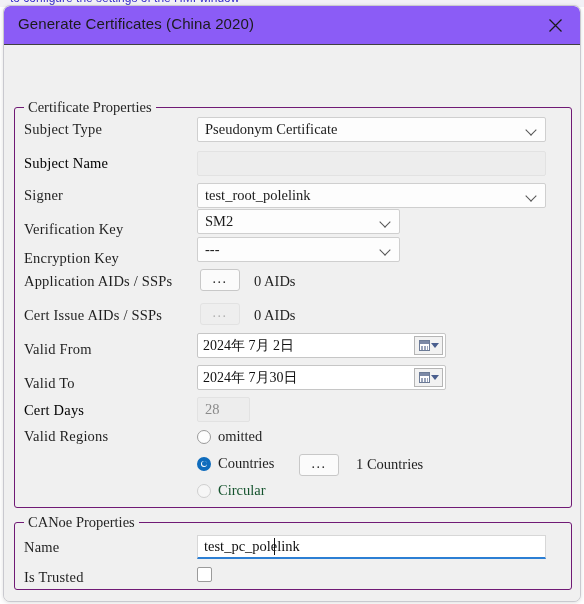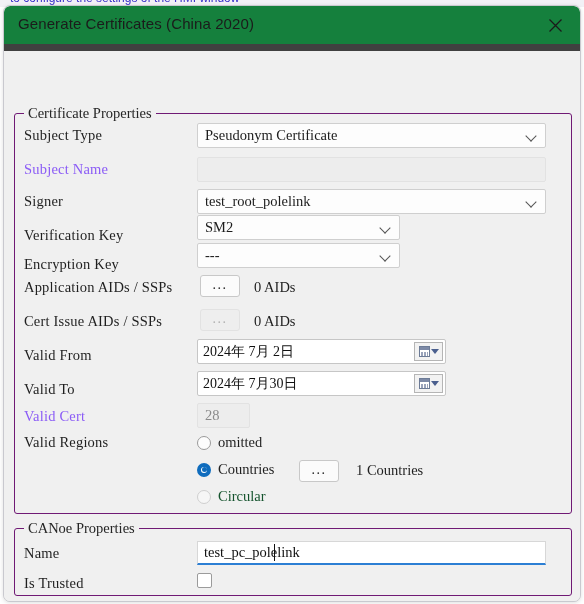--- a/index.html
+++ b/index.html
@@ -45,22 +45,22 @@
     border-radius: 7px;
     box-sizing: border-box;
     overflow: hidden;
     box-shadow: 0 1px 4px rgba(0,0,0,0.13);
   }
 
   
   #titlebar {
     position: relative;
     height: 38px;
-    background: #15803d;
-    border-bottom: 7px solid #404040;
+    background: #8b5cf6;
+    border-bottom: 1px solid #404040;
     border-radius: 6px 6px 0 0;
   }
   #title-text {
     position: absolute;
     left: 14px;
     top: 9px;
     font-family: "Liberation Sans", sans-serif;
     font-size: 15px;
     color: #1b1b1b;
     letter-spacing: 0.1px;
@@ -110,21 +110,21 @@
 
   
   .flabel {
     position: absolute;
     font-family: "Liberation Serif", serif;
     font-size: 14.5px;
     color: #1f1f1f;
     white-space: nowrap;
     letter-spacing: 0.2px;
   }
-  .flabel.dim { color: #8b5cf6; }
+  .flabel.dim { color: #000000; }
 
   
   .combo {
     position: absolute;
     height: 25px;
     background: #fdfdfd;
     border: 1px solid #cfcfcf;
     border-radius: 2px;
     box-sizing: border-box;
   }
@@ -428,21 +428,21 @@
 
     <div class="flabel" style="left:20px; top:330px;">Valid To</div>
     <div class="datebox" style="left:193px; top:320px;">
       <span class="dval">2024年 7月30日</span>
       <span class="date-drop">
         <span class="cal-glyph"></span>
         <span class="tri-down"></span>
       </span>
     </div>
 
-    <div class="flabel dim" style="left:20px; top:357px;">Valid Cert</div>
+    <div class="flabel dim" style="left:20px; top:357px;">Cert Days</div>
     <div class="tbox" style="left:193px; top:352px; width:53px;">
       <span class="tval">28</span>
     </div>
 
     <div class="flabel" style="left:20px; top:383px;">Valid Regions</div>
 
     <div class="radio-row" style="left:193px; top:383px;">
       <span class="radio"></span>
       <span class="radio-label">omitted</span>
     </div>

